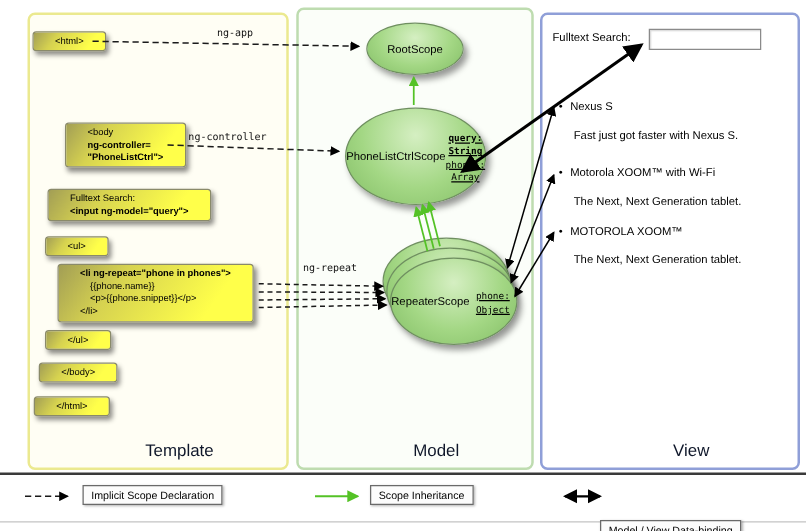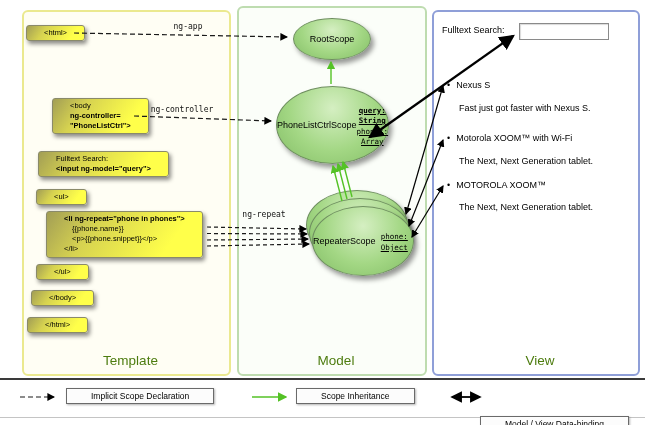--- a/index.html
+++ b/index.html
@@ -1,21 +1,21 @@
 <!DOCTYPE html>
 <html><head>
 <meta charset="utf-8">
 <style>
   html,body{margin:0;padding:0;background:#fff;}
   #canvas{position:relative;width:645px;height:425px;background:#fff;font-family:"Liberation Sans",sans-serif;overflow:hidden;}
   .panel{position:absolute;border-radius:6px;}
   #panel-template{left:22px;top:10px;width:205px;height:362px;border:2px solid #ebe98f;background:#fffef4;}
   #panel-model{left:237px;top:6px;width:186px;height:366px;border:2px solid #bedcb0;background:#fbfef9;}
   #panel-view{left:432px;top:10px;width:204px;height:362px;border:2px solid #8f9fd8;background:#ffffff;}
-  .panel-label{position:absolute;bottom:6px;left:4px;width:100%;text-align:center;font-size:13.5px;color:#4d7c0f;}
+  .panel-label{position:absolute;bottom:6px;left:17px;width:100%;text-align:center;font-size:13.5px;color:#0f172a;}
   .codebox{position:absolute;z-index:6;background:linear-gradient(125deg,#a29e55 0%,#d6d250 30%,#ffff4a 78%);
     border:1px solid #8a8a6a;border-radius:3px;box-shadow:2px 3px 4px rgba(0,0,0,.45);
     font-family:Liberation Sans, sans-serif;font-size:7.5px;line-height:1.35;color:#000;padding:2px 17px;white-space:nowrap;}
   .codebox .ind{padding-left:8px;}
   .b{font-weight:bold;}
   .ellipse{position:absolute;border-radius:50%;
     background:radial-gradient(ellipse at 50% 28%,#d5efc2 0%,#a3d784 55%,#82bd65 100%);
     border:1px solid #6f8f60;box-shadow:3px 4px 5px rgba(0,0,0,.4);}
   .ellipse.txt{display:flex;flex-direction:row;align-items:center;justify-content:center;
     text-align:center;font-size:9px;line-height:1.15;color:#000;z-index:6;}
@@ -24,21 +24,21 @@
   .arrow-label{position:absolute;z-index:13;font-family:"DejaVu Sans Mono",monospace;font-size:8px;color:#111;text-align:center;}
   .vrow{position:absolute;left:447px;font-size:9px;color:#000;z-index:6;white-space:nowrap;}
   .vdesc{position:absolute;left:459px;font-size:9px;color:#000;z-index:6;white-space:nowrap;}
   .bullet{display:inline-block;margin-right:6px;}
   #view-search-label{position:absolute;left:442px;top:25px;font-size:9px;z-index:6;}
   #view-search-input{position:absolute;left:519px;top:23px;width:84px;height:13px;border:1px solid #8a8a8a;
     background:#fff;z-index:6;box-shadow:inset 1px 1px 1px rgba(0,0,0,.15);}
   .divider{position:absolute;left:0;top:378px;width:645px;height:2px;background:#3a3a3a;}
   .bottomline{position:absolute;left:0;top:417px;width:645px;height:1px;background:#c4c4c4;}
   .legend-box{position:absolute;top:388px;border:1px solid #6a6a6a;background:#fcfcfc;
-    box-shadow:1px 1px 2px rgba(0,0,0,.3);font-size:8.5px;padding:2px 24px;color:#000;white-space:nowrap;z-index:6;text-align:right;}
+    box-shadow:1px 1px 2px rgba(0,0,0,.3);font-size:8.5px;padding:2px 6px;color:#000;white-space:nowrap;z-index:6;text-align:right;}
   .legend-arrow{position:absolute;top:391px;z-index:6;}
 </style>
 </head>
 <body>
 
 <div id="canvas">
 
   <div class="panel" id="panel-template">
     <div class="panel-label">Template</div>
   </div>

